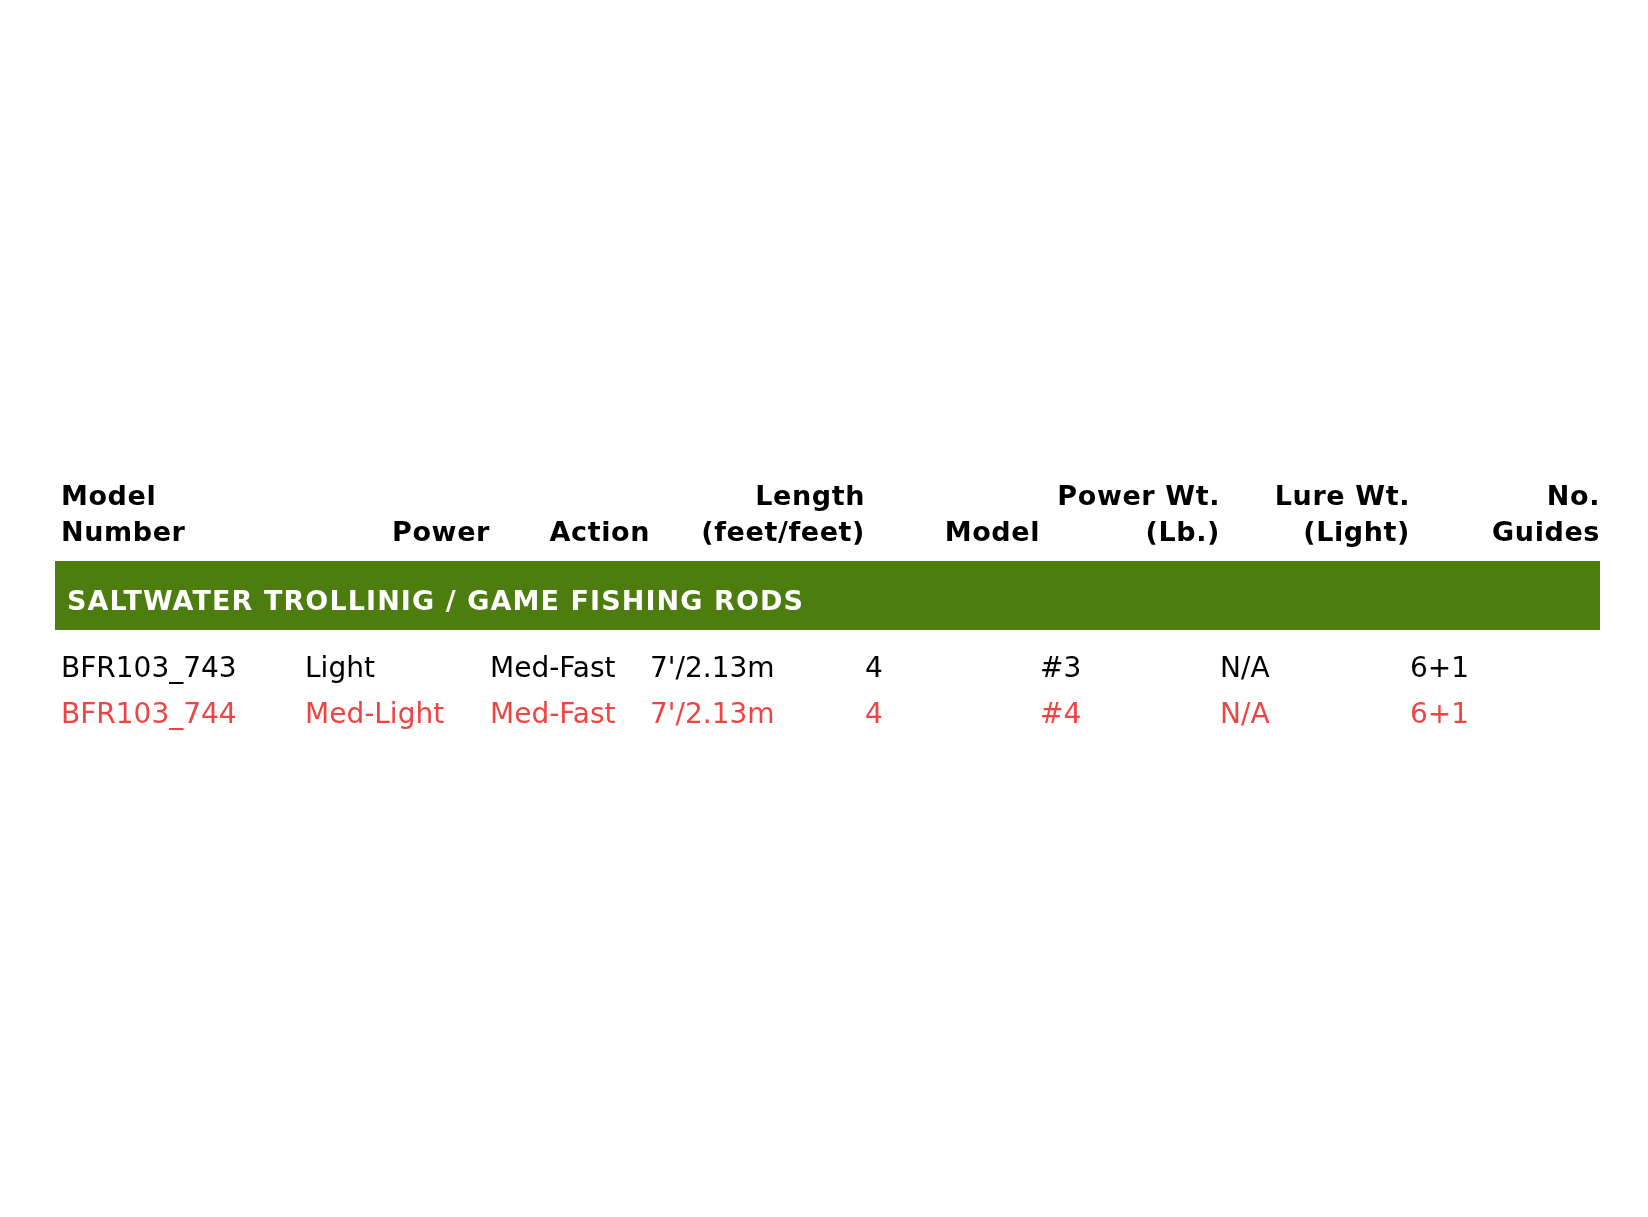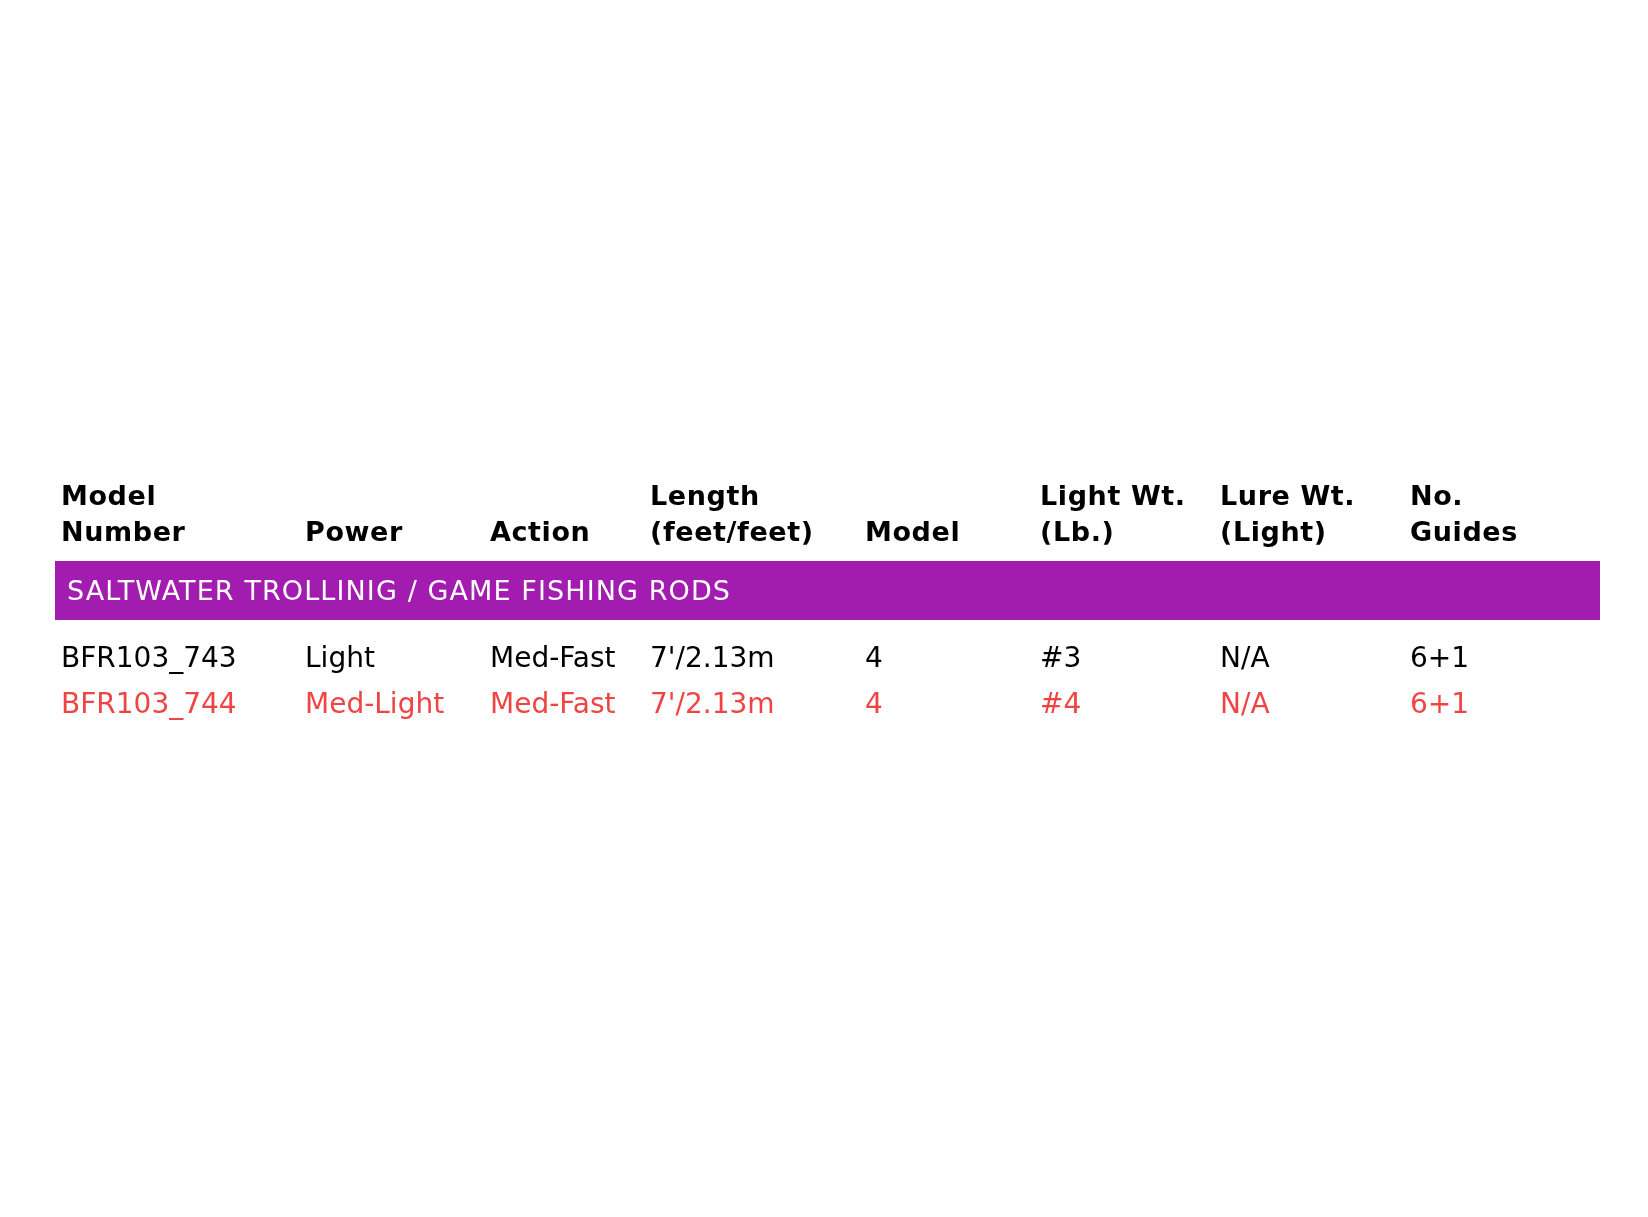--- a/index.html
+++ b/index.html
@@ -35,36 +35,36 @@
   table.rods col.c6 { width: 190px; }
   table.rods col.c7 { width: 190px; }
 
   thead th {
     font-size: 27px;
     font-weight: bold;
     letter-spacing: 0.6px;
     color: #000000;
     vertical-align: bottom;
     padding: 0 0 12px 0;
-    text-align: left;
+    text-align: right;
     line-height: 1.32;
   }
   thead th.left-col {
     text-align: left;
     padding-left: 6px;
   }
   .hdr-line { display: block; white-space: nowrap; }
 
   tr.section-row td {
-    background: #a21caf;
+    background: #4d7c0f;
     color: #ffffff;
     font-size: 27px;
-    font-weight: normal;
+    font-weight: bold;
     letter-spacing: 1.1px;
-    padding: 10px 0 11px 12px;
+    padding: 20px 0 11px 12px;
     height: 38px;
   }
 
   tbody.data-body tr td {
     font-size: 28px;
     padding: 6px 0 5px 0;
     line-height: 1.25;
     white-space: nowrap;
   }
   tbody.data-body tr td.left-col {
@@ -106,21 +106,21 @@
           <span class="hdr-line">Action</span>
         </th>
         <th>
           <span class="hdr-line">Length</span>
           <span class="hdr-line">(feet/feet)</span>
         </th>
         <th>
           <span class="hdr-line">Model</span>
         </th>
         <th>
-          <span class="hdr-line">Light Wt.</span>
+          <span class="hdr-line">Power Wt.</span>
           <span class="hdr-line">(Lb.)</span>
         </th>
         <th>
           <span class="hdr-line">Lure Wt.</span>
           <span class="hdr-line">(Light)</span>
         </th>
         <th>
           <span class="hdr-line">No.</span>
           <span class="hdr-line">Guides</span>
         </th>

